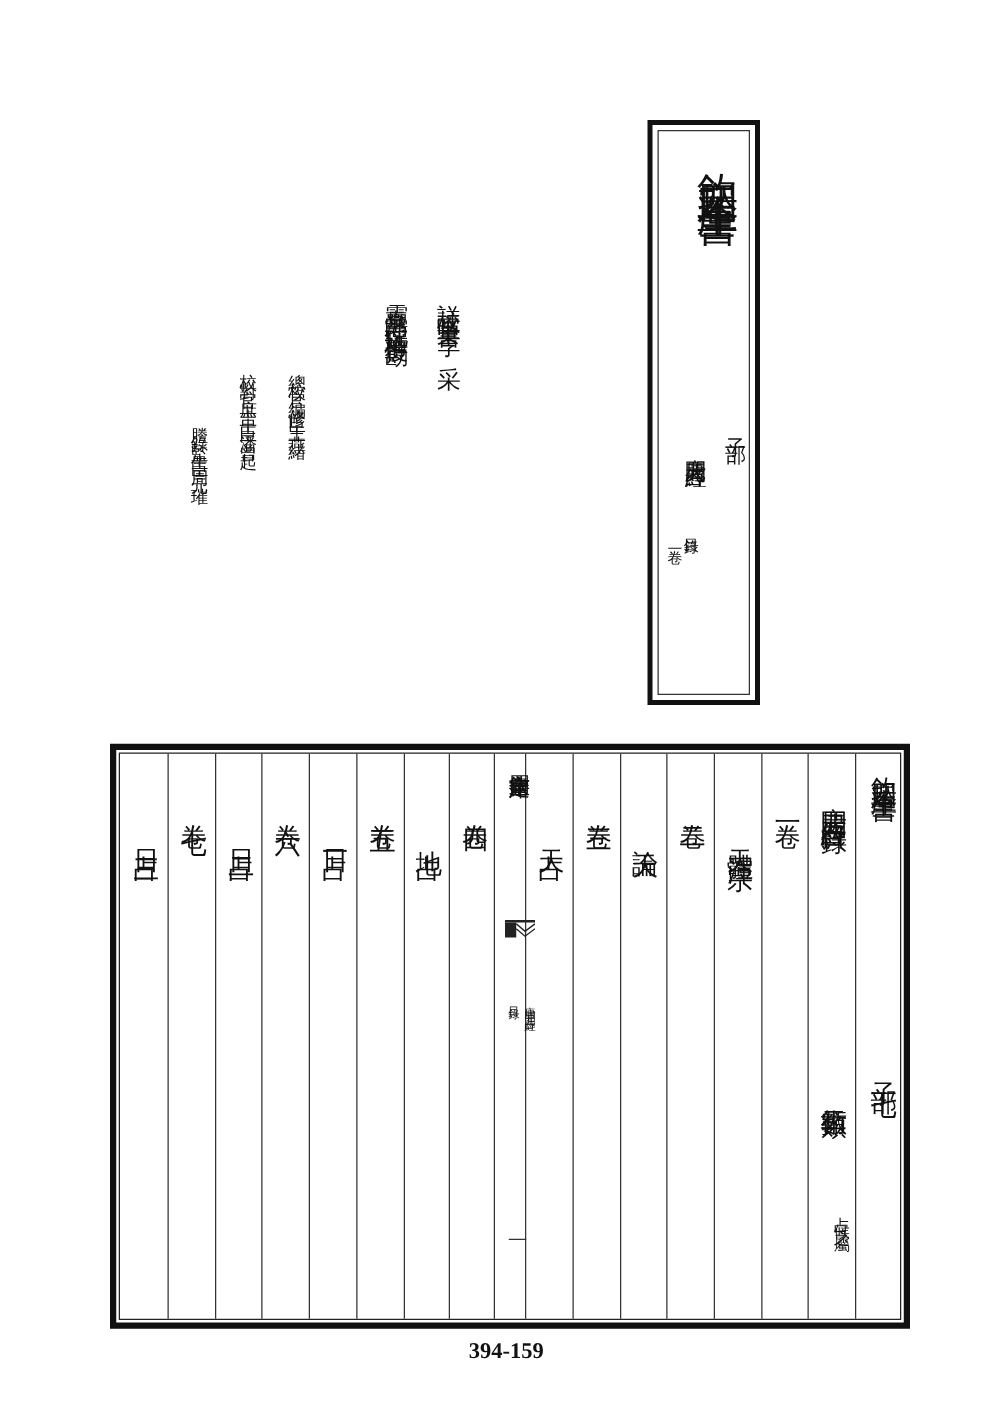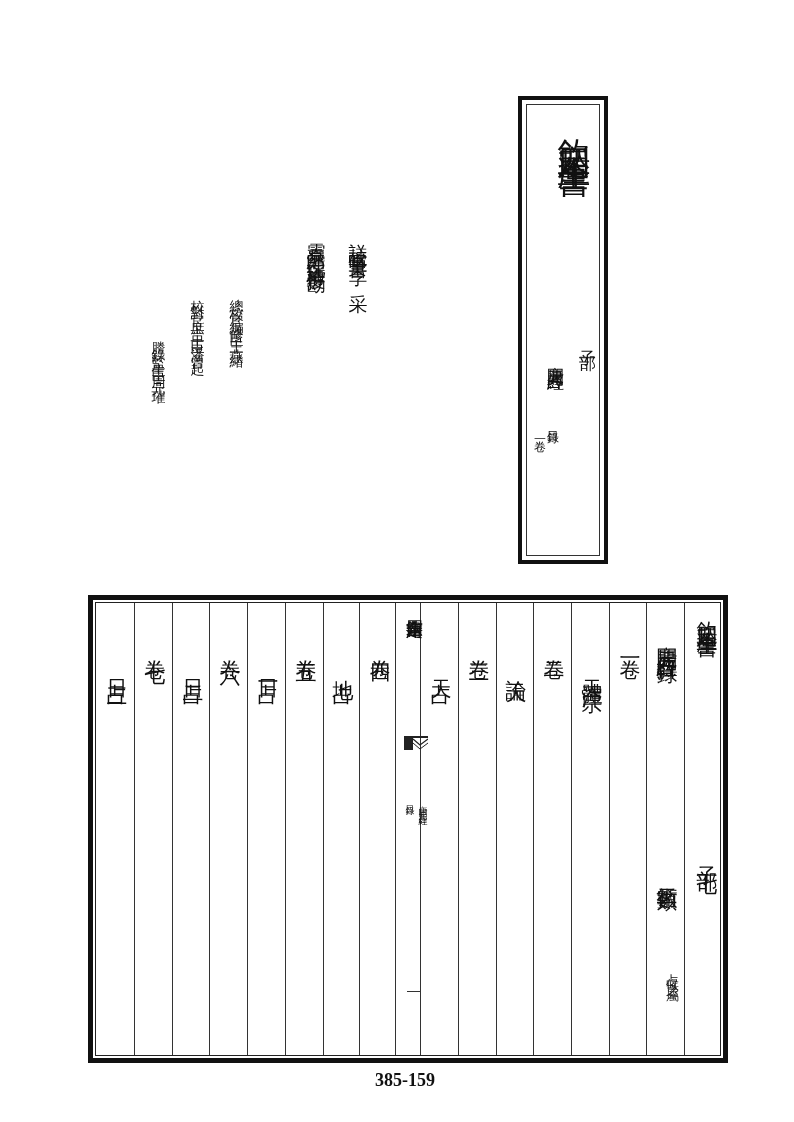--- a/index.html
+++ b/index.html
@@ -115,13 +115,13 @@
     <div class="col-text v" style="left:233px; top:60px;">地占</div>
     <div class="col-text v" style="left:196px; top:40px;">卷五</div>
     <div class="col-text v" style="left:158px; top:60px;">日占一</div>
     <div class="col-text v" style="left:120px; top:40px;">卷六</div>
     <div class="col-text v" style="left:83px; top:60px;">日占二</div>
     <div class="col-text v" style="left:45px; top:40px;">卷七</div>
     <div class="col-text v" style="left:7px; top:60px;">日占三</div>
   </div>
 </div>
 
-<div id="page-number" class="abs">385-159</div>
+<div id="page-number" class="abs">394-159</div>
 
 </body></html>

